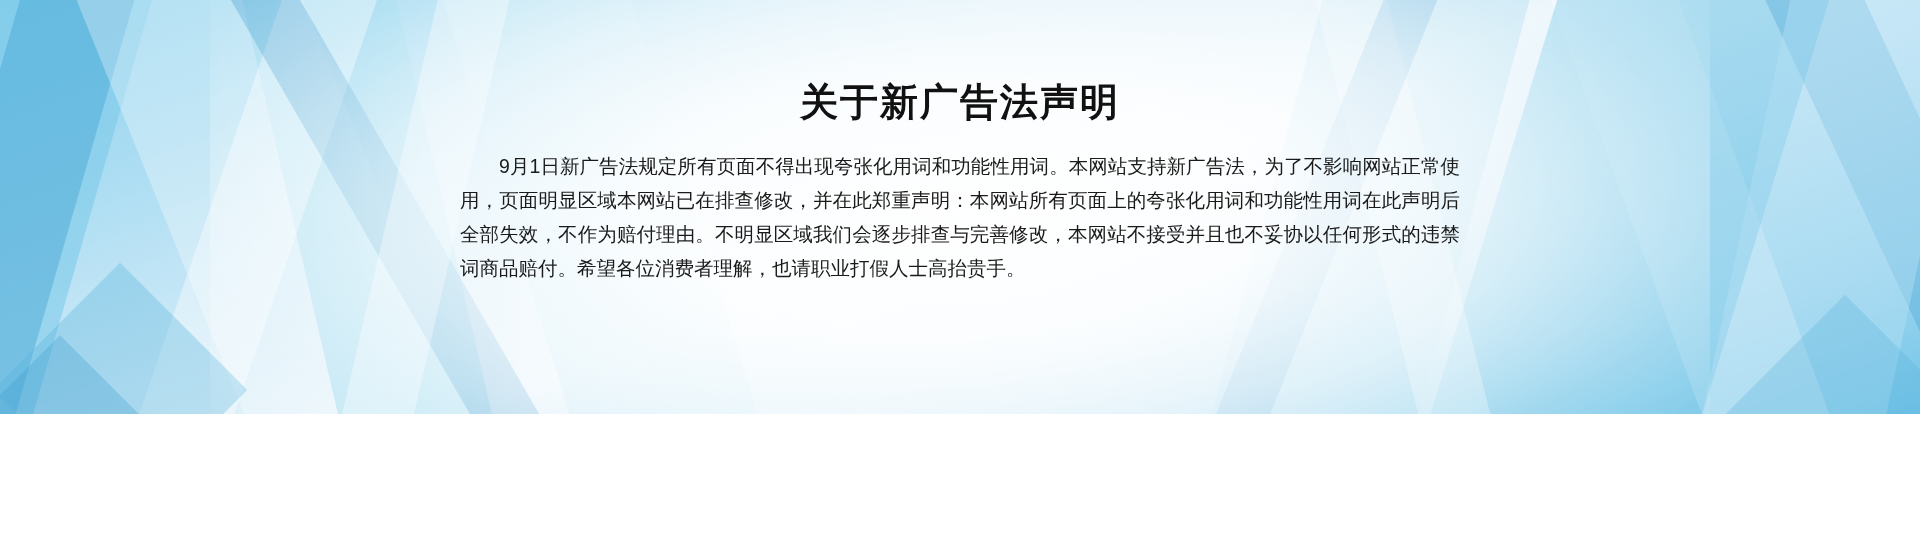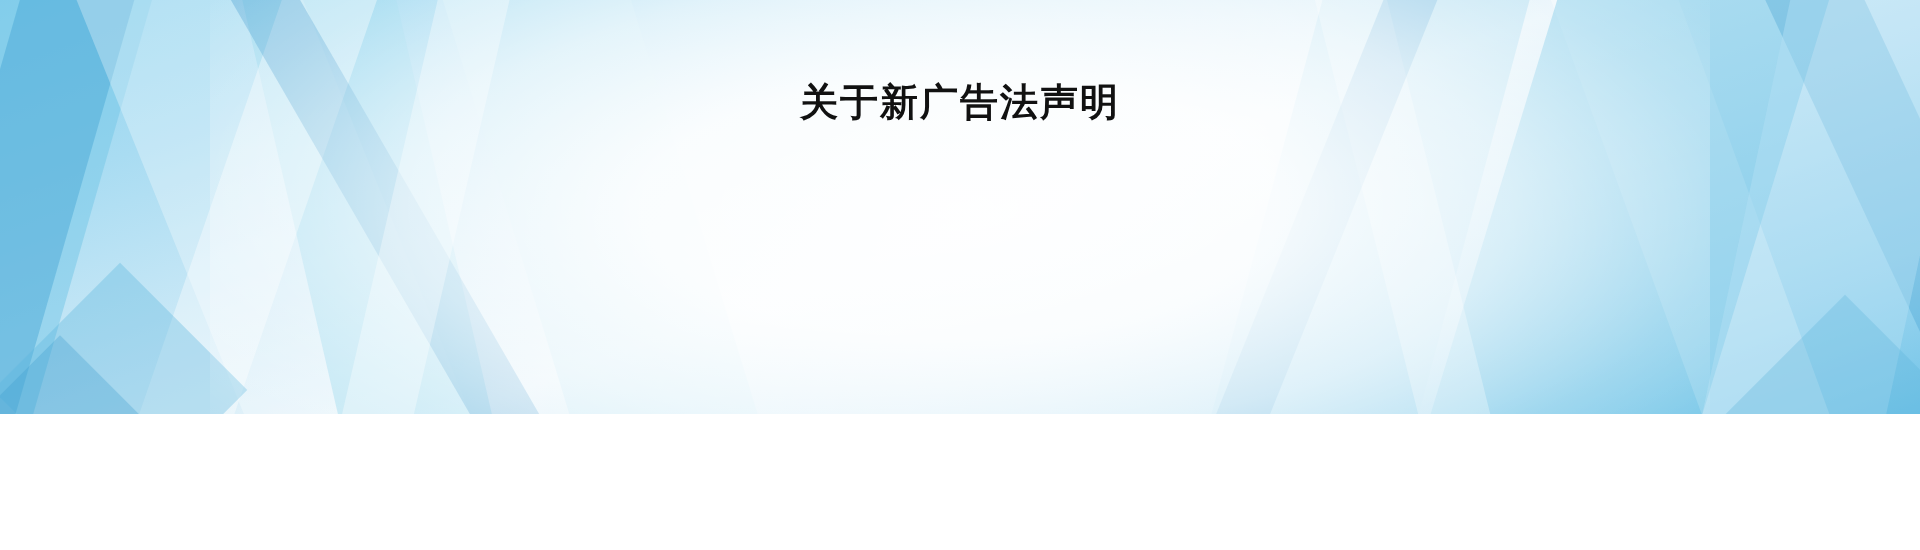--- a/index.html
+++ b/index.html
@@ -138,16 +138,17 @@
 
   <div class="diamond d1"></div>
   <div class="diamond d2"></div>
   <div class="diamond d3"></div>
 
   <div class="glow"></div>
 
   <div id="content">
     <h1 id="page-title">关于新广告法声明</h1>
 
+    <p id="para-main" class="body-text">9月1日新广告法规定所有页面不得出现夸张化用词和功能性用词。本网站支持新广告法，为了不影响网站正常使用，页面明显区域本网站已在排查修改，并在此郑重声明：本网站所有页面上的夸张化用词和功能性用词在此声明后全部失效，不作为赔付理由。不明显区域我们会逐步排查与完善修改，本网站不接受并且也不妥协以任何形式的违禁词商品赔付。希望各位消费者理解，也请职业打假人士高抬贵手。</p>
 
   </div>
 
 </div>
 
 </body></html>

